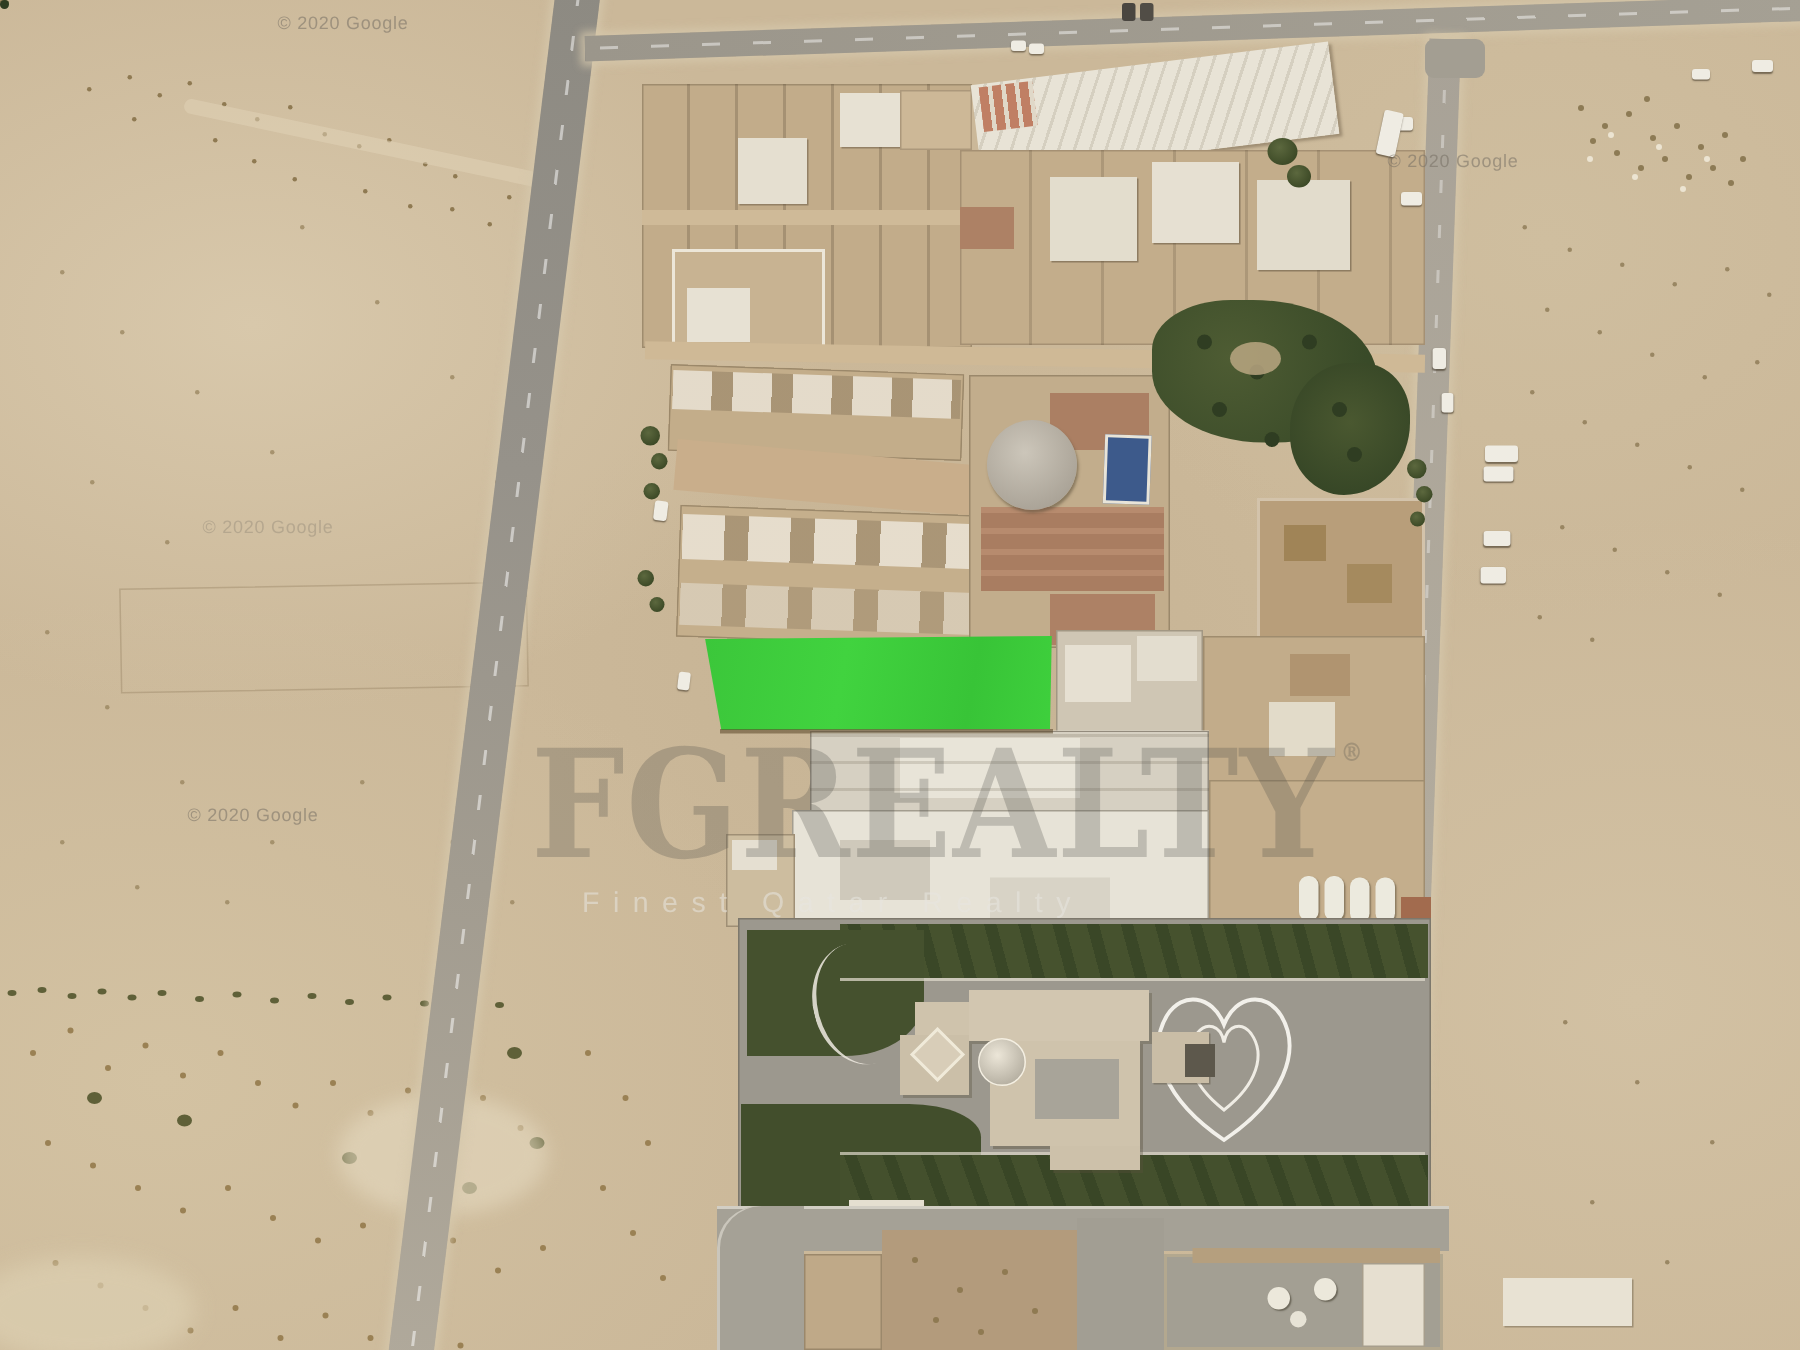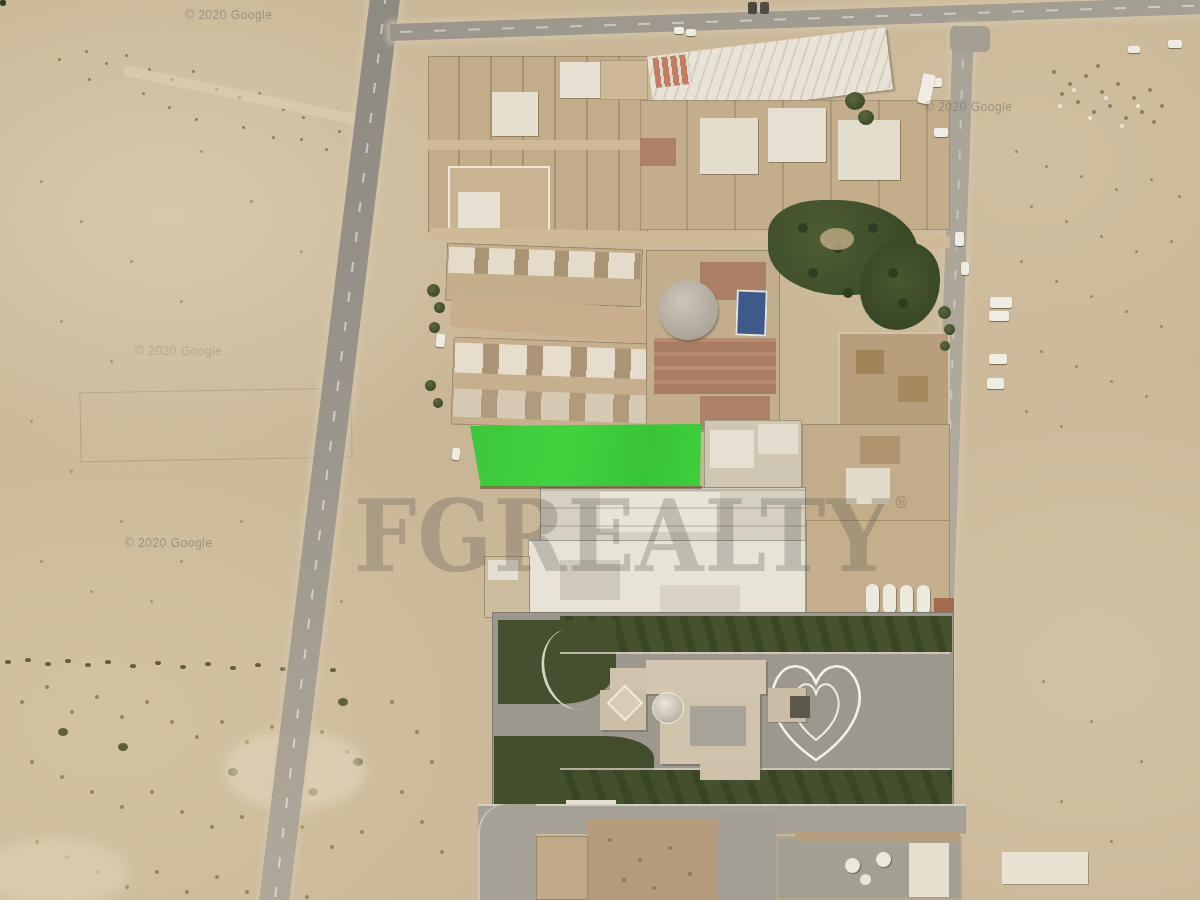--- a/index.html
+++ b/index.html
@@ -205,14 +205,15 @@
   <div class="tree" style="left:940px;top:341px;width:10px;height:10px;"></div>
 
   <div class="wm-google" style="left:185px;top:8px;">© 2020 Google</div>
   <div class="wm-google" style="left:925px;top:100px;">© 2020 Google</div>
   <div class="wm-google" style="left:135px;top:344px;opacity:.55;">© 2020 Google</div>
   <div class="wm-google" style="left:125px;top:536px;">© 2020 Google</div>
 
   <div class="abs" style="left:354px;top:486px;z-index:9;font-family:'DejaVu Serif','Liberation Serif',serif;font-weight:700;font-size:100px;line-height:1;color:rgba(75,73,70,.26);letter-spacing:1px;transform:scaleX(.88);transform-origin:left top;white-space:nowrap;">
     <span>FGREALTY</span><span style="font-size:17px;vertical-align:top;position:relative;top:8px;left:4px;">®</span>
   </div>
+  <div class="abs" style="left:388px;top:592px;z-index:9;font-size:19px;letter-spacing:9px;color:rgba(232,230,224,.55);white-space:nowrap;">Finest Qatar Realty</div>
 
 </div>
 
 </body></html>

